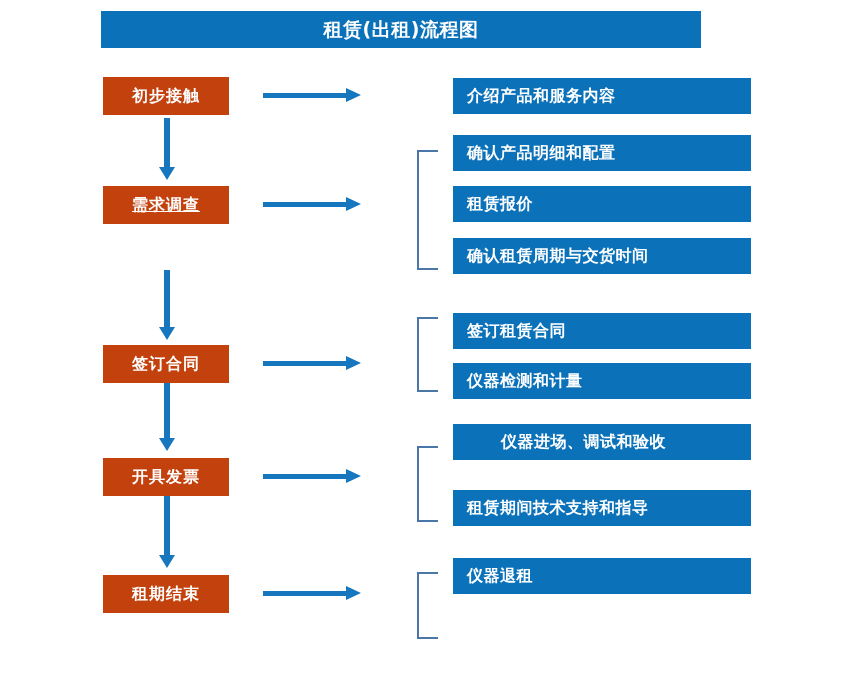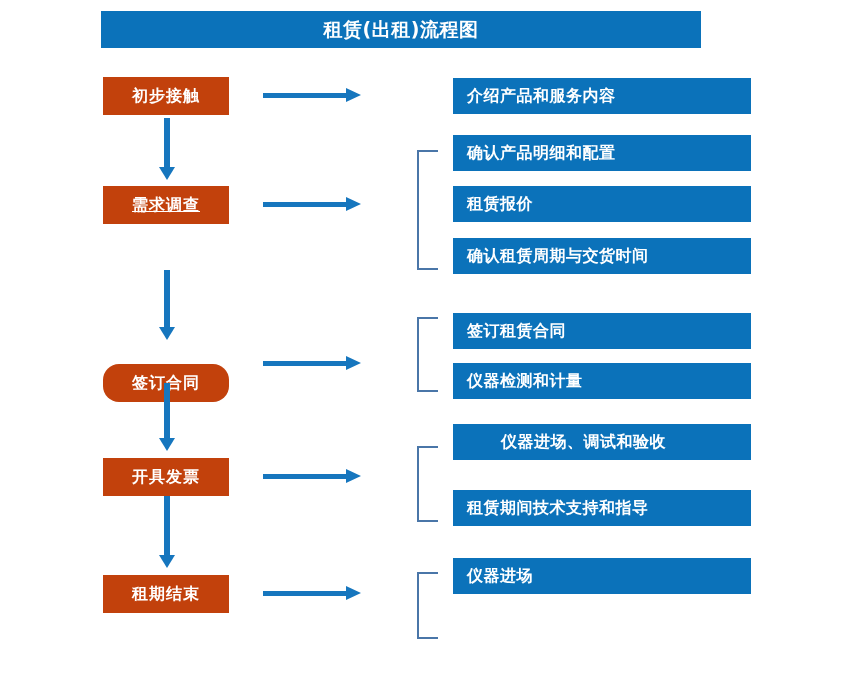--- a/index.html
+++ b/index.html
@@ -159,21 +159,21 @@
   <div class="bracket" style="top:150px; height:120px;"></div>
   <div class="detail-box" style="top:135px;">确认产品明细和配置</div>
   <div class="detail-box" style="top:186px;">租赁报价</div>
   <div class="detail-box" style="top:238px;">确认租赁周期与交货时间</div>
 
   <div class="v-arrow" style="top:270px; height:70px;">
     <div class="shaft" style="height:57px;"></div>
     <div class="head" style="top:57px;"></div>
   </div>
 
-  <div class="stage-box" style="top:364px;border-radius:16px;">签订合同</div>
+  <div class="stage-box" style="top:345px;">签订合同</div>
   <div class="h-arrow" style="top:355px;">
     <div class="shaft"></div>
     <div class="head"></div>
   </div>
   <div class="bracket" style="top:317px; height:75px;"></div>
   <div class="detail-box" style="top:363px;">仪器检测和计量</div>
   <div class="detail-box" style="top:313px;">签订租赁合同</div>
 
   <div class="v-arrow" style="top:383px; height:68px;">
     <div class="shaft" style="height:55px;"></div>
@@ -193,15 +193,15 @@
     <div class="shaft" style="height:59px;"></div>
     <div class="head" style="top:59px;"></div>
   </div>
 
   <div class="stage-box" style="top:575px;text-align:right;">租期结束</div>
   <div class="h-arrow" style="top:585px;">
     <div class="shaft"></div>
     <div class="head"></div>
   </div>
   <div class="bracket" style="top:572px; height:67px;"></div>
-  <div class="detail-box" style="top:558px;">仪器进场</div>
+  <div class="detail-box" style="top:558px;">仪器退租</div>
 
 </div>
 
 </body></html>

